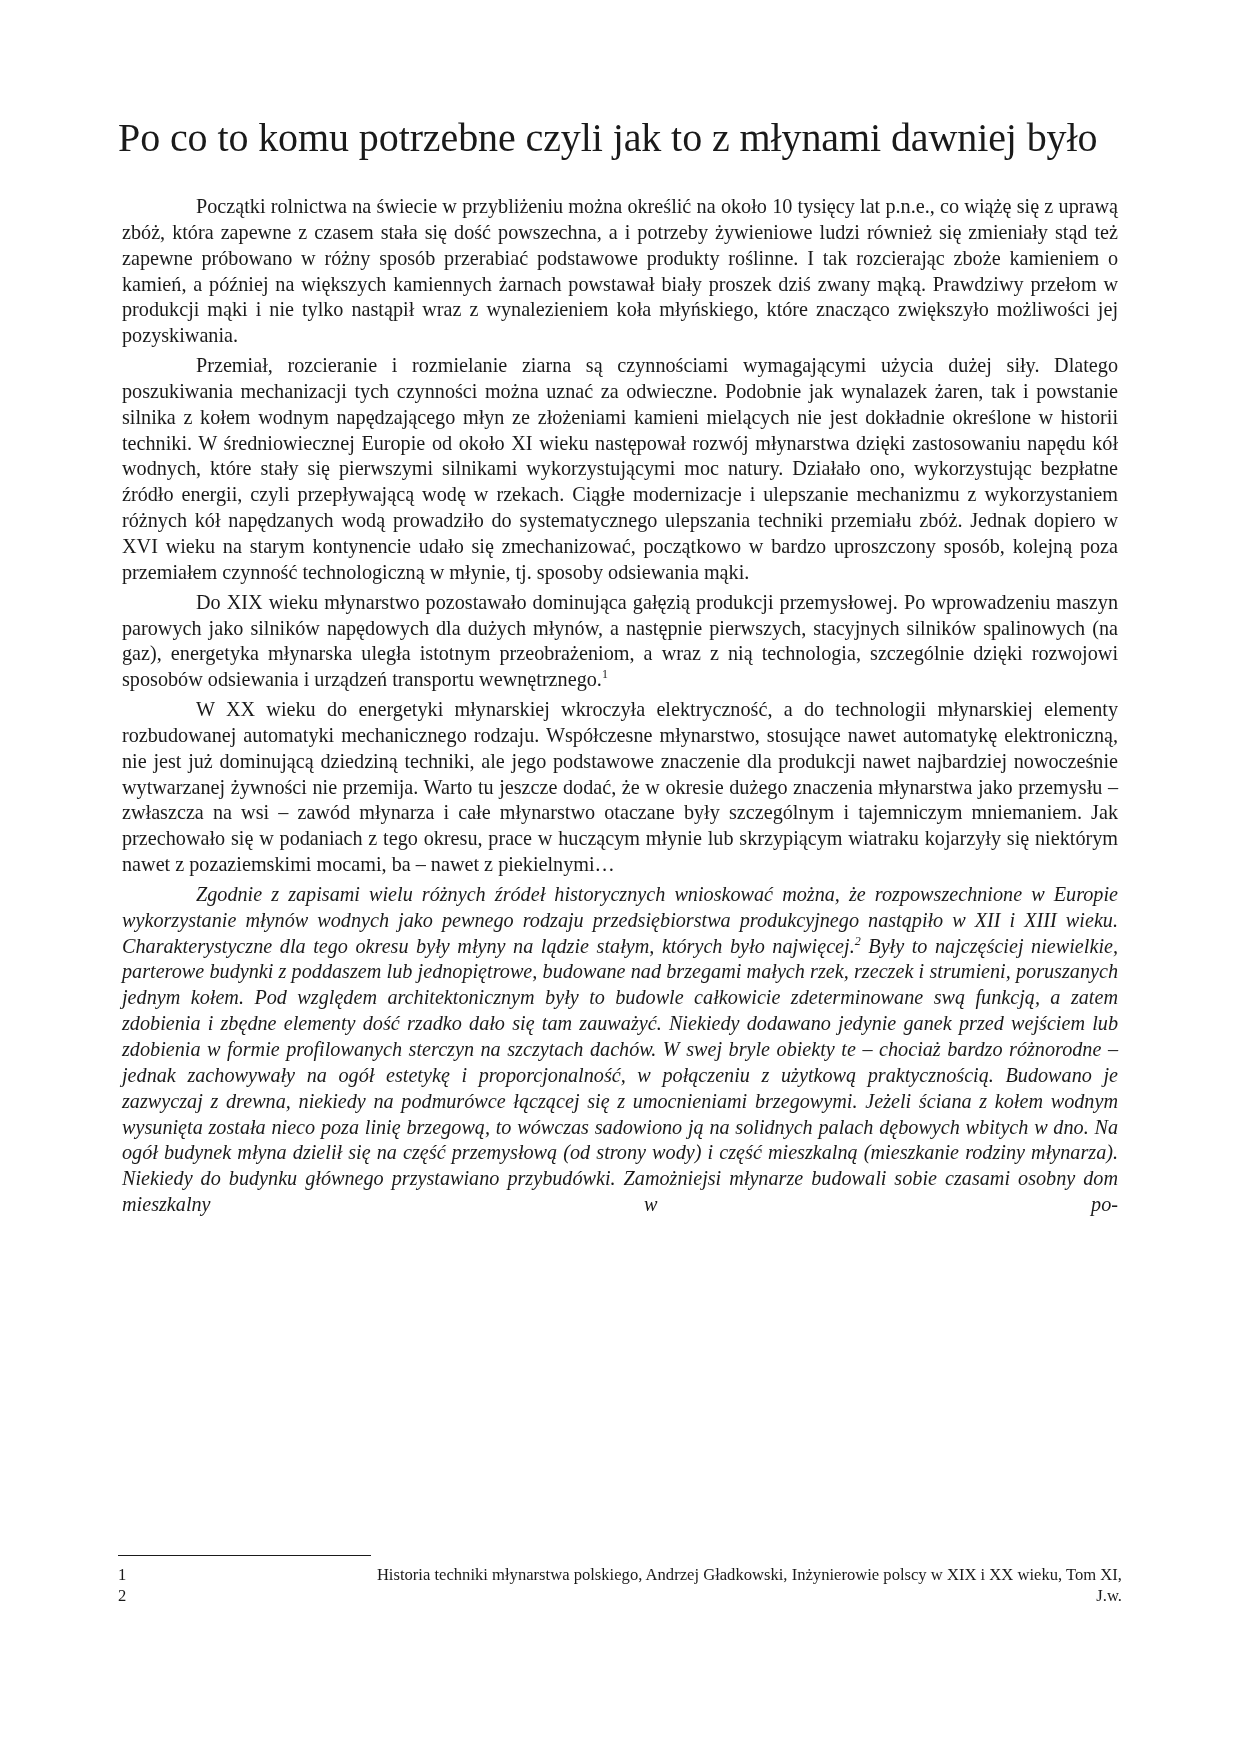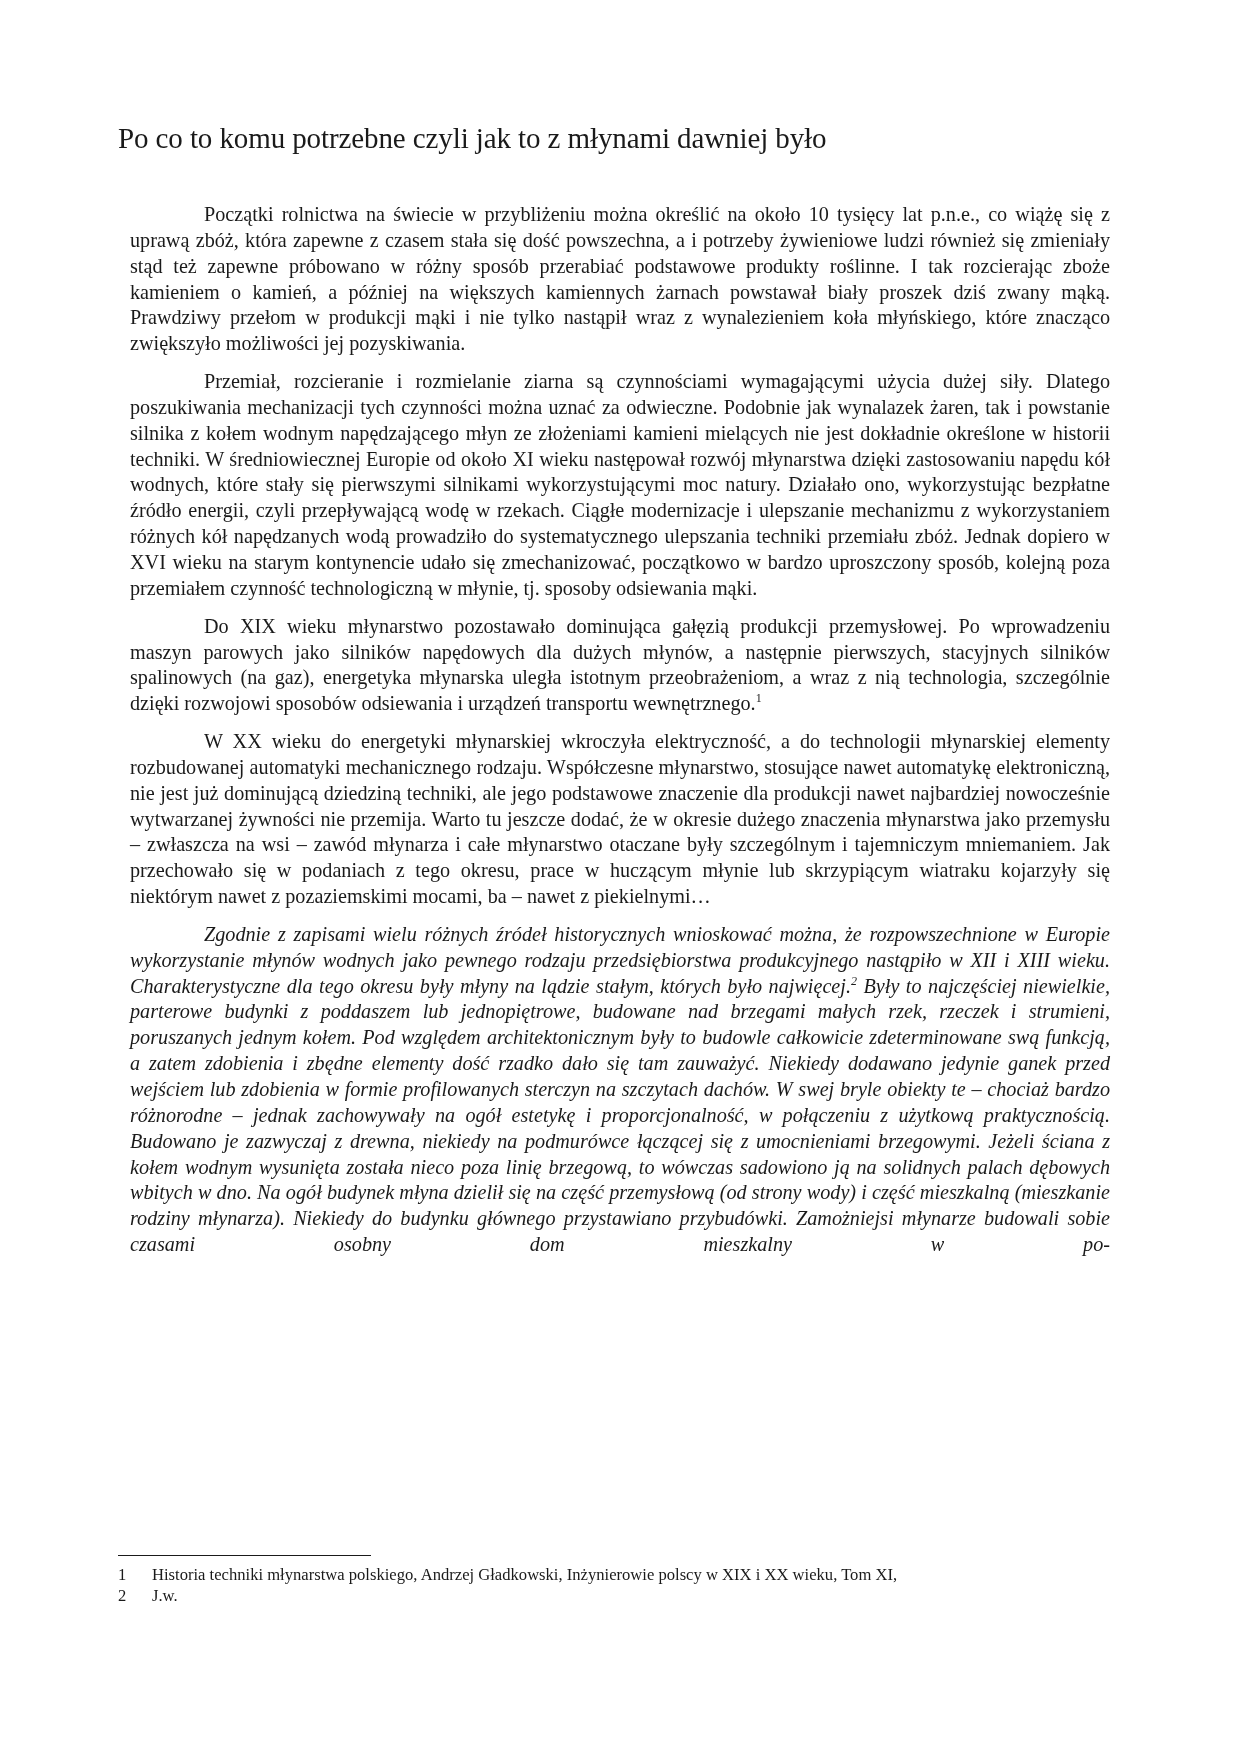--- a/index.html
+++ b/index.html
@@ -20,33 +20,33 @@
       left: 118px;
       top: 0;
       width: 1004px;
     }
     .title {
       position: absolute;
       top: 118px;
       left: 0;
       margin: 0;
       font-weight: normal;
-      font-size: 29px;
+      font-size: 40px;
       line-height: 40px;
       white-space: nowrap;
       letter-spacing: -0.1px;
     }
     .body {
       position: absolute;
       top: 190px;
       left: 0;
       width: 1004px;
     }
     .body p {
-      margin: 12px;
+      margin: 4px;
       font-size: 20.2px;
       line-height: 25.85px;
       text-align: justify;
       text-indent: 74px;
       hyphens: manual;
     }
     .body p.last-line-justified {
       text-align-last: justify;
       font-style: italic;
     }
@@ -75,20 +75,21 @@
       display: flex;
       align-items: flex-start;
     }
     .fn-num {
       width: 31px;
       flex: 0 0 31px;
     }
     .fn-text {
       flex: 1;
       padding-left: 3px;
+      text-align: right;
     }
     .fn-text .cont {
       display: block;
       margin-left: -6px;
     }
   </style>
 </head>
 <body>
 
 <div class="page">

